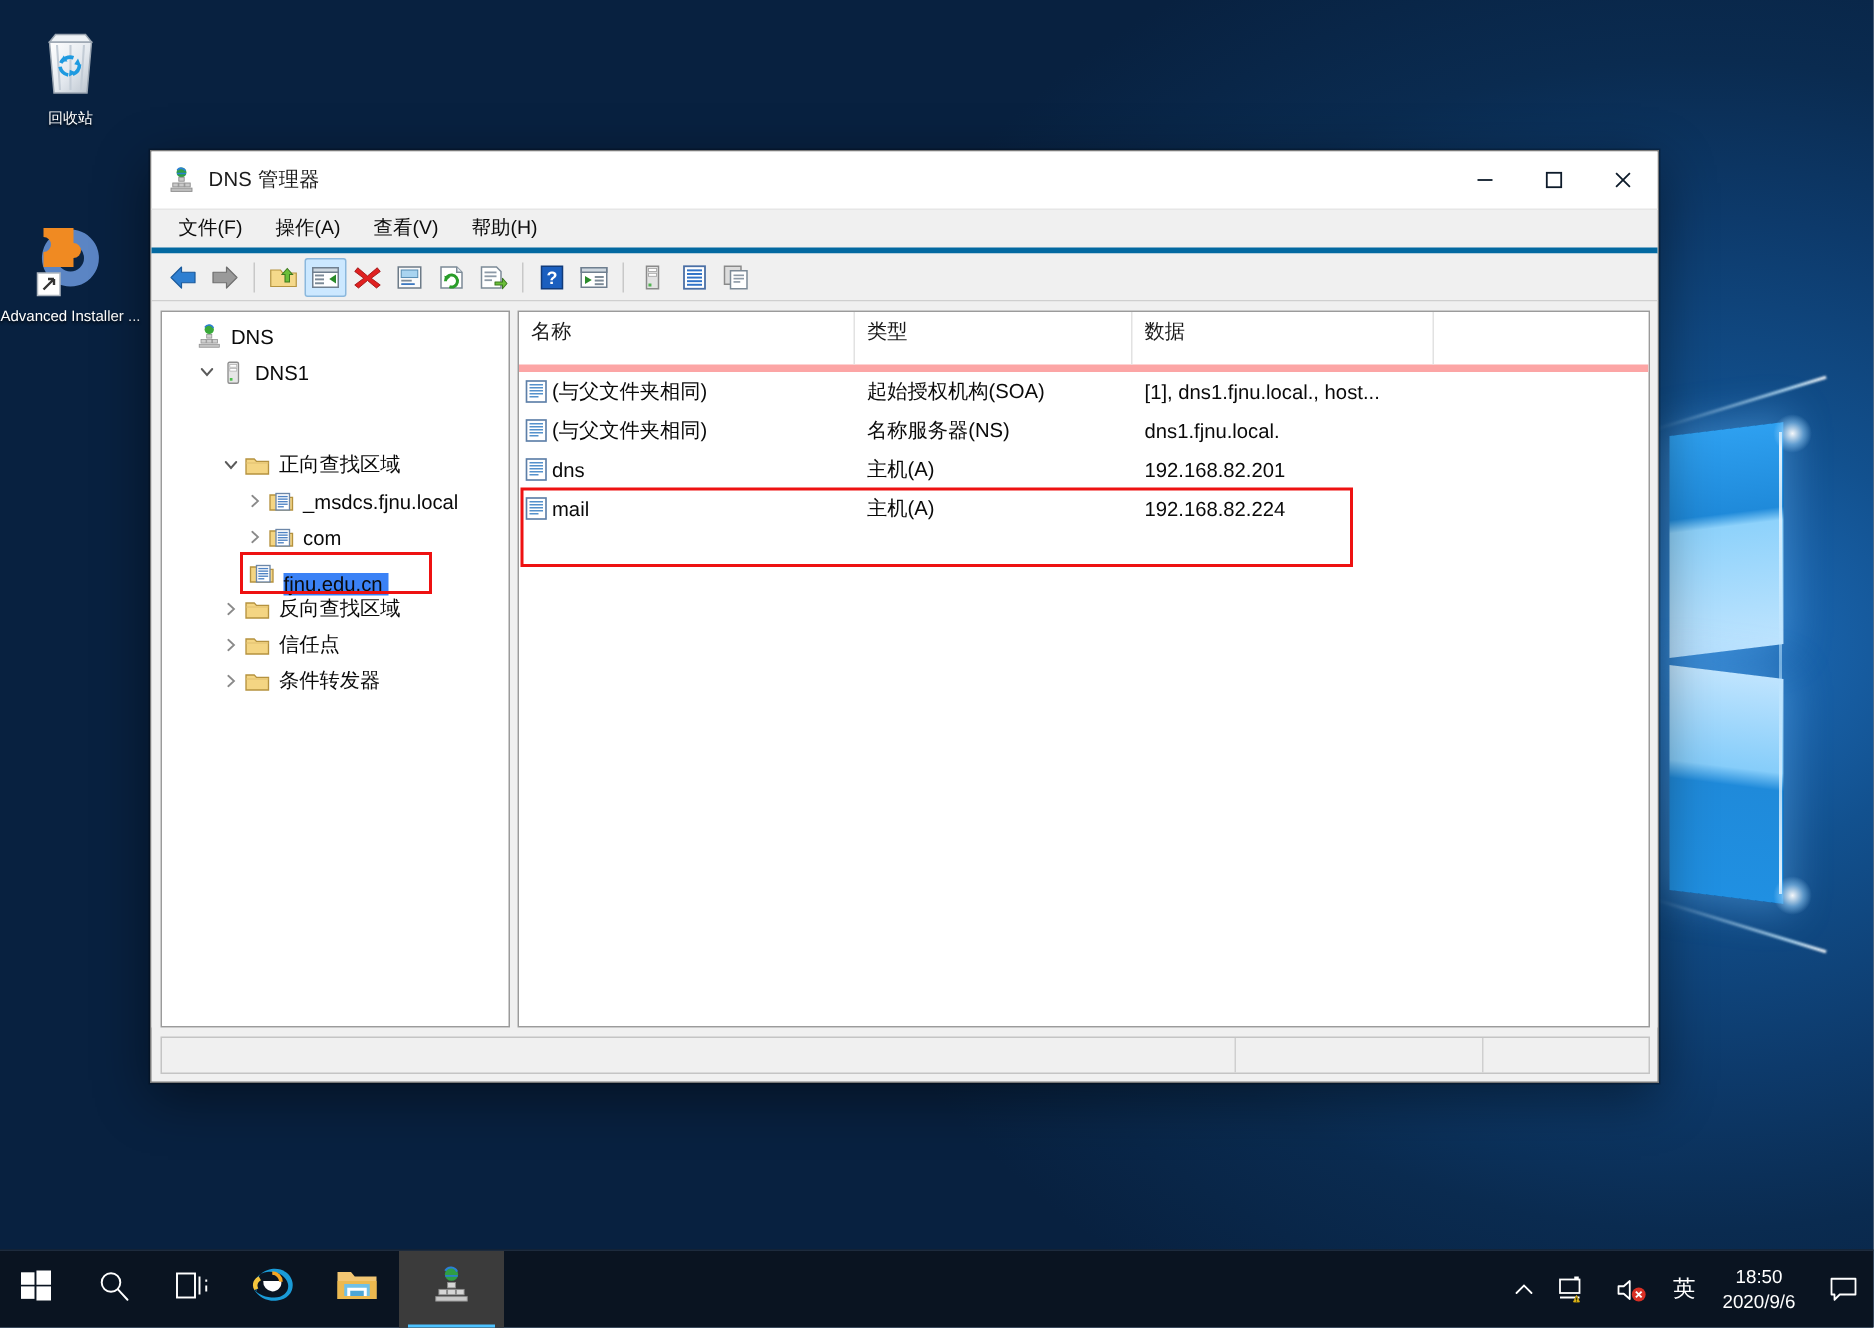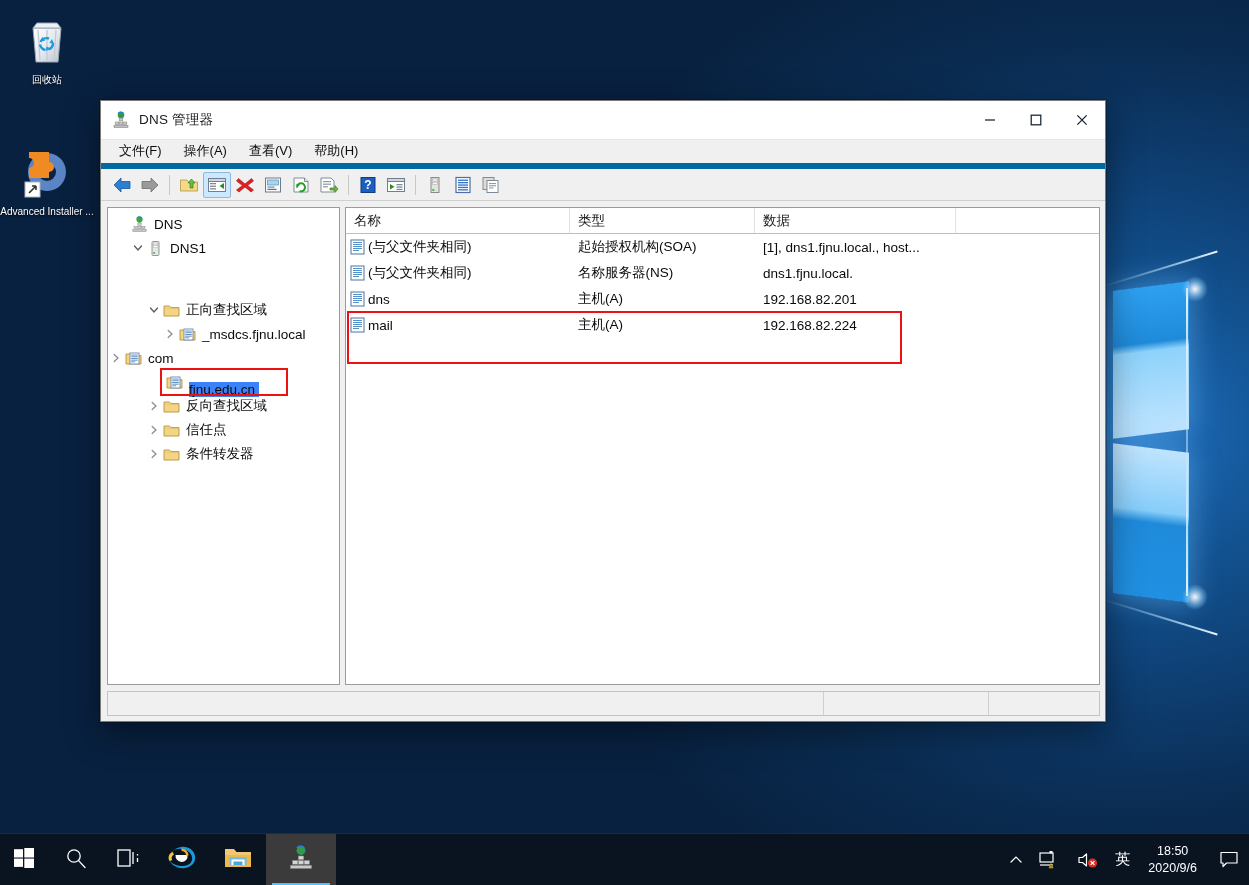--- a/index.html
+++ b/index.html
@@ -86,21 +86,21 @@
     width: 46px; height: 39px;
     display: flex; align-items: center; justify-content: center;
     cursor: default;
   }
   .wbtn svg { display:block; }
 
   #menubar {
     height: 29px; background: #f0f0f0;
     display: flex; align-items: center;
     padding-left: 8px; gap: 2px;
-    border-bottom: 6px solid #0369a1;
+    border-bottom: 4px solid #0369a1;
     flex: none;
   }
   .menu-item {
     font-size: 13px; color: #0d0d0d;
     padding: 4px 10px 5px; cursor: default; white-space: nowrap;
   }
 
   #toolbar {
     height: 32px; background: #f0f0f0;
     display: flex; align-items: center;
@@ -158,23 +158,23 @@
   .tlabel-wrap { display:flex; align-items:center; padding-right: 4px; }
   #node-fjnueducn {
     outline: 2px solid #ee1111;
     outline-offset: 0px;
     width: 124px;
   }
   #node-fjnueducn .tlabel-wrap { background: #3b82f6; margin-top: 14px; }
 
   
   #list-header {
-    height: 26px; display: flex; flex: none;
+    height: 40px; display: flex; flex: none;
     background: #ffffff;
-    border-bottom: 1px solid #fca5a5;
+    border-bottom: 5px solid #fca5a5;
   }
   .lh-cell {
     font-size: 13.5px; color: #1a1a1a;
     padding: 4px 0 0 8px;
     border-right: 1px solid #e2e2e2;
     white-space: nowrap;
     cursor: default;
   }
   #lh-name { width: 224px; }
   #lh-type { width: 185px; }
@@ -528,21 +528,21 @@
                   <rect x="6.2" y="9.7" width="6.6" height=".9"></rect>
                   <rect x="6.2" y="11.4" width="4" height=".9"></rect>
                 </g>
             </svg>
           </span>
           <span class="tlabel-wrap">
               <span>_msdcs.fjnu.local</span>
             </span>
         </div>
 
-        <div class="tnode" style="">
+        <div class="tnode" style="padding-left:54px;">
           <span class="twist">
             <svg width="10" height="10" viewBox="0 0 10 10">
                 <path d="M3.2 1.5 L7 5 L3.2 8.5" stroke="#8a8a8a" stroke-width="1.2" fill="none" stroke-linecap="round"></path>
               </svg>
           </span>
           <span class="tico">
             <svg width="17" height="17" viewBox="0 0 17 17">
               <path d="M1 4 L6.5 4 L8 5.6 L16 5.6 L16 14 L1 14 Z" fill="#f4d583" stroke="#b5923f" stroke-width=".9"></path>
               <rect x="5" y="3" width="9" height="11" fill="#ffffff" stroke="#6d87a8" stroke-width=".9"></rect>
               <g fill="#4f83c4">

